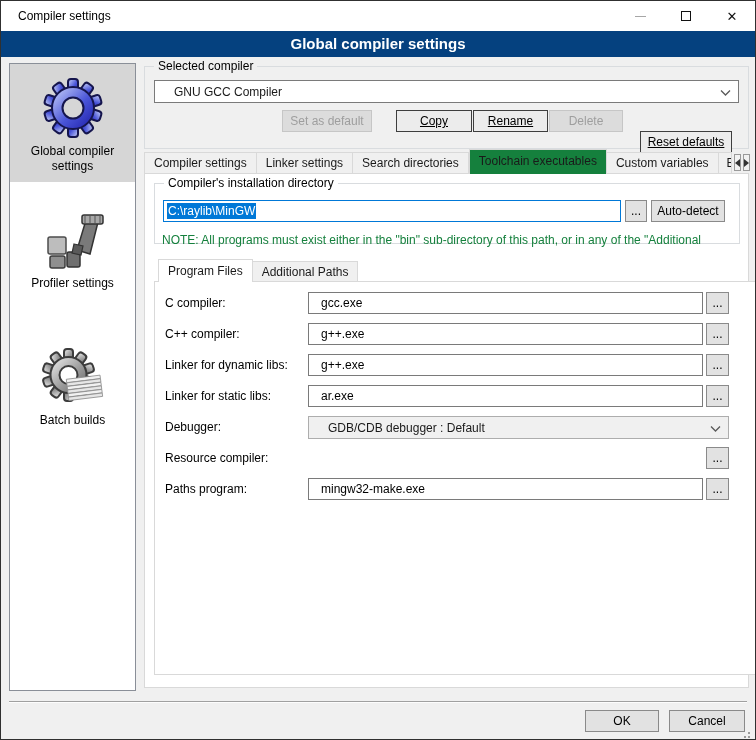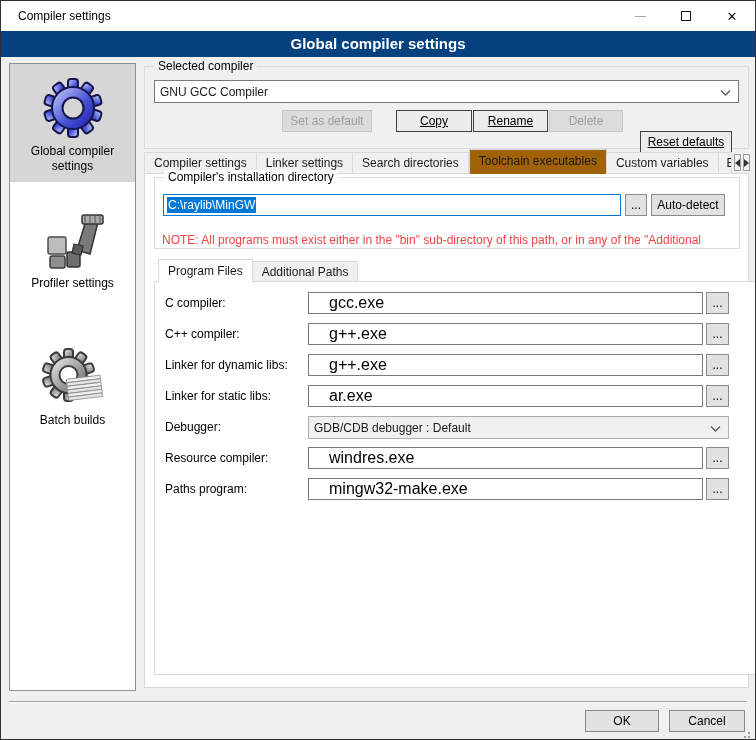--- a/index.html
+++ b/index.html
@@ -27,55 +27,55 @@
   .side-item .icon{ display:block; margin:0 auto; width:64px; height:64px; }
   .side-item .lbl{ display:block; margin-top:4px; line-height:15px; font-size:12px; color:#000; }
   .side-item + .side-item{ margin-top:14px; }
   .side-item:last-child{ margin-top:34px; }
   
   .groupbox{ position:absolute; border:1px solid #d9dcdf; }
   .groupbox .legend{ position:absolute; top:-8px; left:9px; padding:0 4px; font-size:12px; color:#000; }
   #grp-compiler{ left:143px; top:65px; width:605px; height:83px; }
   #grp-compiler .legend{ background:#f0f0f0; }
   
-  .combo{ position:absolute; height:23px; background:#fff; border:1px solid #7a7a7a; display:flex; align-items:center; padding-left:5px; }
+  .combo{ position:absolute; height:23px; background:#fff; border:1px solid #7a7a7a; display:flex; align-items:center; padding-left:19px; }
   .combo .chev{ position:absolute; right:7px; top:9px; }
   .combo.grayed{ background:#f0f0f0; border-color:#adadad; }
   #compiler-combo{ left:9px; right:9px; top:13px; }
   
   .btn{ position:absolute; height:22px; background:#e2e2e2; border:1px solid #8a8a8a; text-align:center; line-height:20px; font-size:12px; color:#000; cursor:default; }
   .btn.strong{ background:#ececec; border-color:#3e3e3e;text-decoration:underline; }
   .btn.disabled{ background:#dcdcdc; border-color:#c6c6c6; color:#9e9e9e; }
   
   .tabs{ position:absolute; left:143px; top:148px; width:605px; height:25px; display:flex; align-items:flex-end; }
   .tab{ height:22px; line-height:21px; padding:0 9px; background:#f0f0f0; border:1px solid #d9d9d9; border-left:none; white-space:nowrap; }
   .tab:first-child{ border-left:1px solid #d9d9d9; }
-  .tab.active{ height:25px; line-height:23px; background:#a16207; border:1px solid #d9d9d9; border-bottom:none; position:relative; z-index:3;text-align:right; }
+  .tab.active{ height:25px; line-height:23px; background:#15803d; border:1px solid #d9d9d9; border-bottom:none; position:relative; z-index:3;text-align:right; }
   .tab.clipped{ width:45px; padding:0 4px 0 8px; overflow:hidden; }
   .tab-arrow{ width:16px; height:17px; margin-left:2px; margin-bottom:3px; background:#f2f2f2; border:1px solid #9a9a9a; display:flex; align-items:center; justify-content:center; }
   .tri-l{ width:0; height:0; border-style:solid; border-width:4px 5px 4px 0; border-color:transparent #333 transparent transparent; }
   .tri-r{ width:0; height:0; border-style:solid; border-width:4px 0 4px 5px; border-color:transparent transparent transparent #333; }
   
   .panel{ position:absolute; left:143px; top:172px; width:605px; height:515px; background:#fff; border:1px solid #d9d9d9; z-index:2; }
-  #grp-dir{ left:9px; top:3px; width:586px; height:72px; }
+  #grp-dir{ left:9px; top:9px; width:586px; height:61px; }
   #grp-dir .legend{ background:#fff; }
   .focus-input{ position:absolute; left:8px; top:16px; width:458px; height:22px; background:#fff; border:1px solid #0078d7; display:flex; align-items:center; padding-left:3px; }
   .focus-input .sel{ background:#0078d7; color:#fff; padding:1px 1px; }
   #dir-browse{ left:470px; top:16px; width:22px; }
   #dir-autodetect{ left:496px; top:16px; width:74px; }
-  .note{ position:absolute; left:17px; top:59px; width:584px; color:#ef4444; white-space:nowrap; overflow:hidden; font-size:12px; }
+  .note{ position:absolute; left:17px; top:59px; width:584px; color:#15803d; white-space:nowrap; overflow:hidden; font-size:12px; }
   
   .subtabs{ position:absolute; left:13px; top:85px; height:23px; display:flex; align-items:flex-end; }
   .subtab{ height:21px; line-height:20px; padding:0 9px; background:#f0f0f0; border:1px solid #d9d9d9; border-left:none; }
   .subtab:first-child{ border-left:1px solid #d9d9d9; }
   .subtab.active{ height:23px; line-height:22px; background:#fff; border-bottom:none; position:relative; z-index:3; }
   .page{ position:absolute; left:9px; top:107px; width:686px; height:566px; max-height:394px; background:#fff; border:1px solid #d9d9d9; z-index:2; }
   .frow{ position:absolute; left:0; width:100%; height:22px; }
   .frow .flabel{ position:absolute; left:10px; top:0; line-height:22px; color:#000; }
-  .frow .txt{ position:absolute; left:153px; top:0; width:395px; height:22px; border:1px solid #7a7a7a; font-family:"Liberation Sans",sans-serif; font-size:16px; padding-left:20px; background:#fff; color:#000; }
+  .frow .txt{ position:absolute; left:153px; top:0; width:395px; height:22px; border:1px solid #7a7a7a; font-family:"Liberation Sans",sans-serif; font-size:12px; padding-left:12px; background:#fff; color:#000; }
   .frow .browse{ left:551px; top:0; width:23px; }
   .frow .combo{ left:153px; top:0; width:421px; }
   
   .divider{ position:absolute; left:8px; right:8px; top:700px; height:2px; border-top:1px solid #a0a0a0; border-bottom:1px solid #fdfdfd; }
   #btn-ok{ left:584px; top:709px; width:74px; }
   #btn-cancel{ left:668px; top:709px; width:76px; }
   .grip{ position:absolute; right:5px; bottom:5px; width:2px; height:2px; background:#9b9b9b;
          box-shadow: -8px 8px #9b9b9b, -4px 8px #9b9b9b, 0 8px #9b9b9b, -4px 4px #9b9b9b, 0 4px #9b9b9b, 0 0 #9b9b9b; }
 </style>
 </head>
@@ -256,21 +256,20 @@
         <div class="combo grayed">
           <span>GDB/CDB debugger : Default</span>
           <svg class="chev" width="11" height="6" viewBox="0 0 11 6">
               <path d="M1 0.5 L5.5 5 L10 0.5" fill="none" stroke="#5a5a5a" stroke-width="1.3"></path>
             </svg>
         </div>
       </div>
 
       <div class="frow" style="top:165px;">
         <span class="flabel">Resource compiler:</span>
-        <input class="txt" value="windres.exe" style="">
         <div class="btn browse">...</div>
       </div>
 
       <div class="frow" style="top:196px;">
         <span class="flabel">Paths program:</span>
         <input class="txt" value="mingw32-make.exe" style="">
         <div class="btn browse">...</div>
       </div>
 
     </div>

